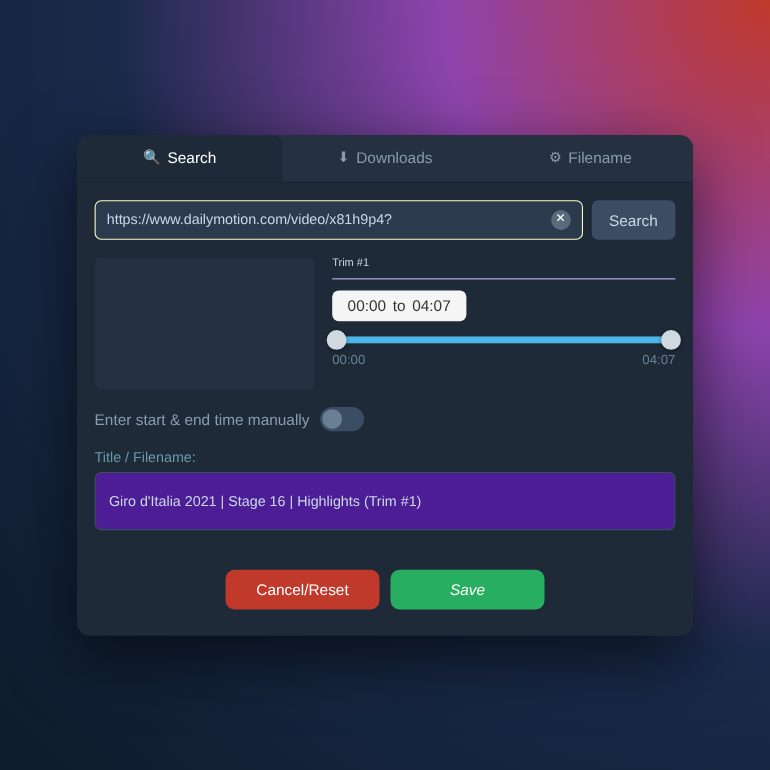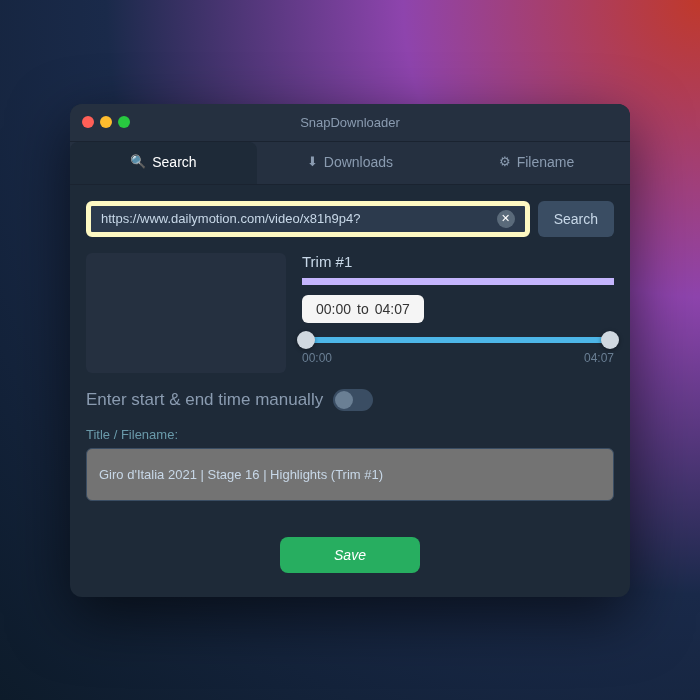--- a/index.html
+++ b/index.html
@@ -97,21 +97,21 @@
     }
 
     .url-input-wrapper {
       flex: 1;
       background: #2c3a4d;
       border-radius: 6px;
       display: flex;
       align-items: center;
       padding: 0 10px;
       height: 36px;
-      border: 5px solid #fef9c3;
+      border: 1px solid #fef9c3;
     }
 
     .url-input {
       flex: 1;
       background: transparent;
       border: none;
       outline: none;
       color: #c8d8e8;
       font-size: 13px;
     }
@@ -156,25 +156,25 @@
       border-radius: 6px;
       flex-shrink: 0;
     }
 
     .trim-panel {
       flex: 1;
     }
 
     .trim-title {
       color: #c8d8e8;
-      font-size: 15px;
+      font-size: 10px;
       font-weight: 500;
       margin-bottom: 10px;
       padding-bottom: 8px;
-      border-bottom: 7px solid #c4b5fd;
+      border-bottom: 1px solid #c4b5fd;
     }
 
     .time-display {
       background: #f5f5f5;
       border-radius: 6px;
       padding: 6px 14px;
       font-size: 14px;
       color: #333;
       display: inline-flex;
       align-items: center;
@@ -230,21 +230,21 @@
 
     .manual-toggle {
       display: flex;
       align-items: center;
       gap: 10px;
       margin-bottom: 16px;
     }
 
     .toggle-label {
       color: #8a9bb0;
-      font-size: 17px;
+      font-size: 14px;
     }
 
     .toggle-switch {
       width: 40px;
       height: 22px;
       background: #3a4d63;
       border-radius: 11px;
       position: relative;
       cursor: pointer;
       flex-shrink: 0;
@@ -265,21 +265,21 @@
     }
 
     .filename-label {
       color: #6a9aaa;
       font-size: 13px;
       margin-bottom: 6px;
     }
 
     .filename-input {
       width: 100%;
-      background: #737373;
+      background: #4c1d95;
       border: 1px solid #3a4d63;
       border-radius: 6px;
       padding: 18px 12px;
       color: #c8d8e8;
       font-size: 13px;
       outline: none;
     }
 
     .bottom-buttons {
       display: flex;
@@ -312,28 +312,20 @@
       background: #27ae60;
       color: #fff;
       font-style: italic;
     }
   </style>
 </head>
 <body>
 
 <div class="window">
 
-  <div class="titlebar">
-    <div class="traffic-lights">
-      <div class="traffic-light close"></div>
-      <div class="traffic-light minimize"></div>
-      <div class="traffic-light maximize"></div>
-    </div>
-    <span class="title-text">SnapDownloader</span>
-  </div>
 
   <div class="tabs">
     <div class="tab active">
       <span class="tab-icon">🔍</span>
       <span>Search</span>
     </div>
     <div class="tab">
       <span class="tab-icon">⬇</span>
       <span>Downloads</span>
     </div>
@@ -387,17 +379,18 @@
         <div class="toggle-knob"></div>
       </div>
     </div>
 
     <div class="filename-section">
       <div class="filename-label">Title / Filename:</div>
       <input class="filename-input" type="text" value="Giro d'Italia 2021 | Stage 16 | Highlights (Trim #1)" style="">
     </div>
 
     <div class="bottom-buttons">
+      <button class="btn btn-cancel">Cancel/Reset</button>
       <button class="btn btn-save">Save</button>
     </div>
 
   </div>
 </div>
 
 </body></html>

